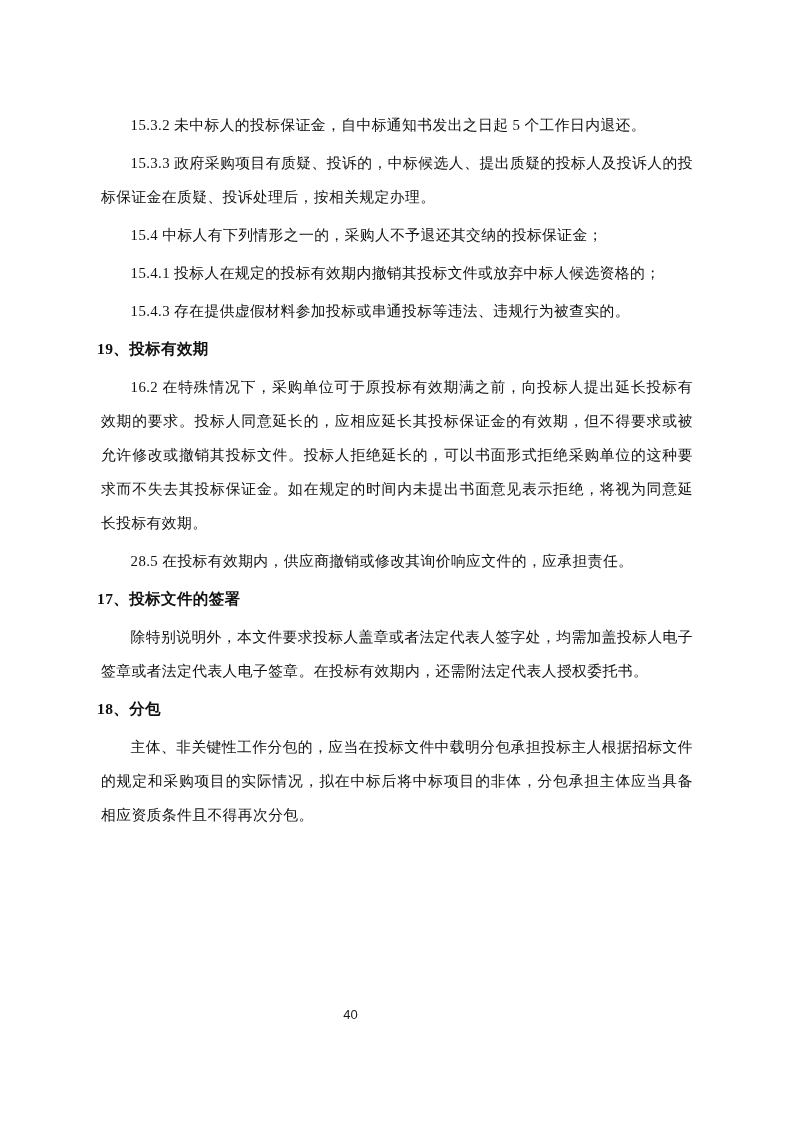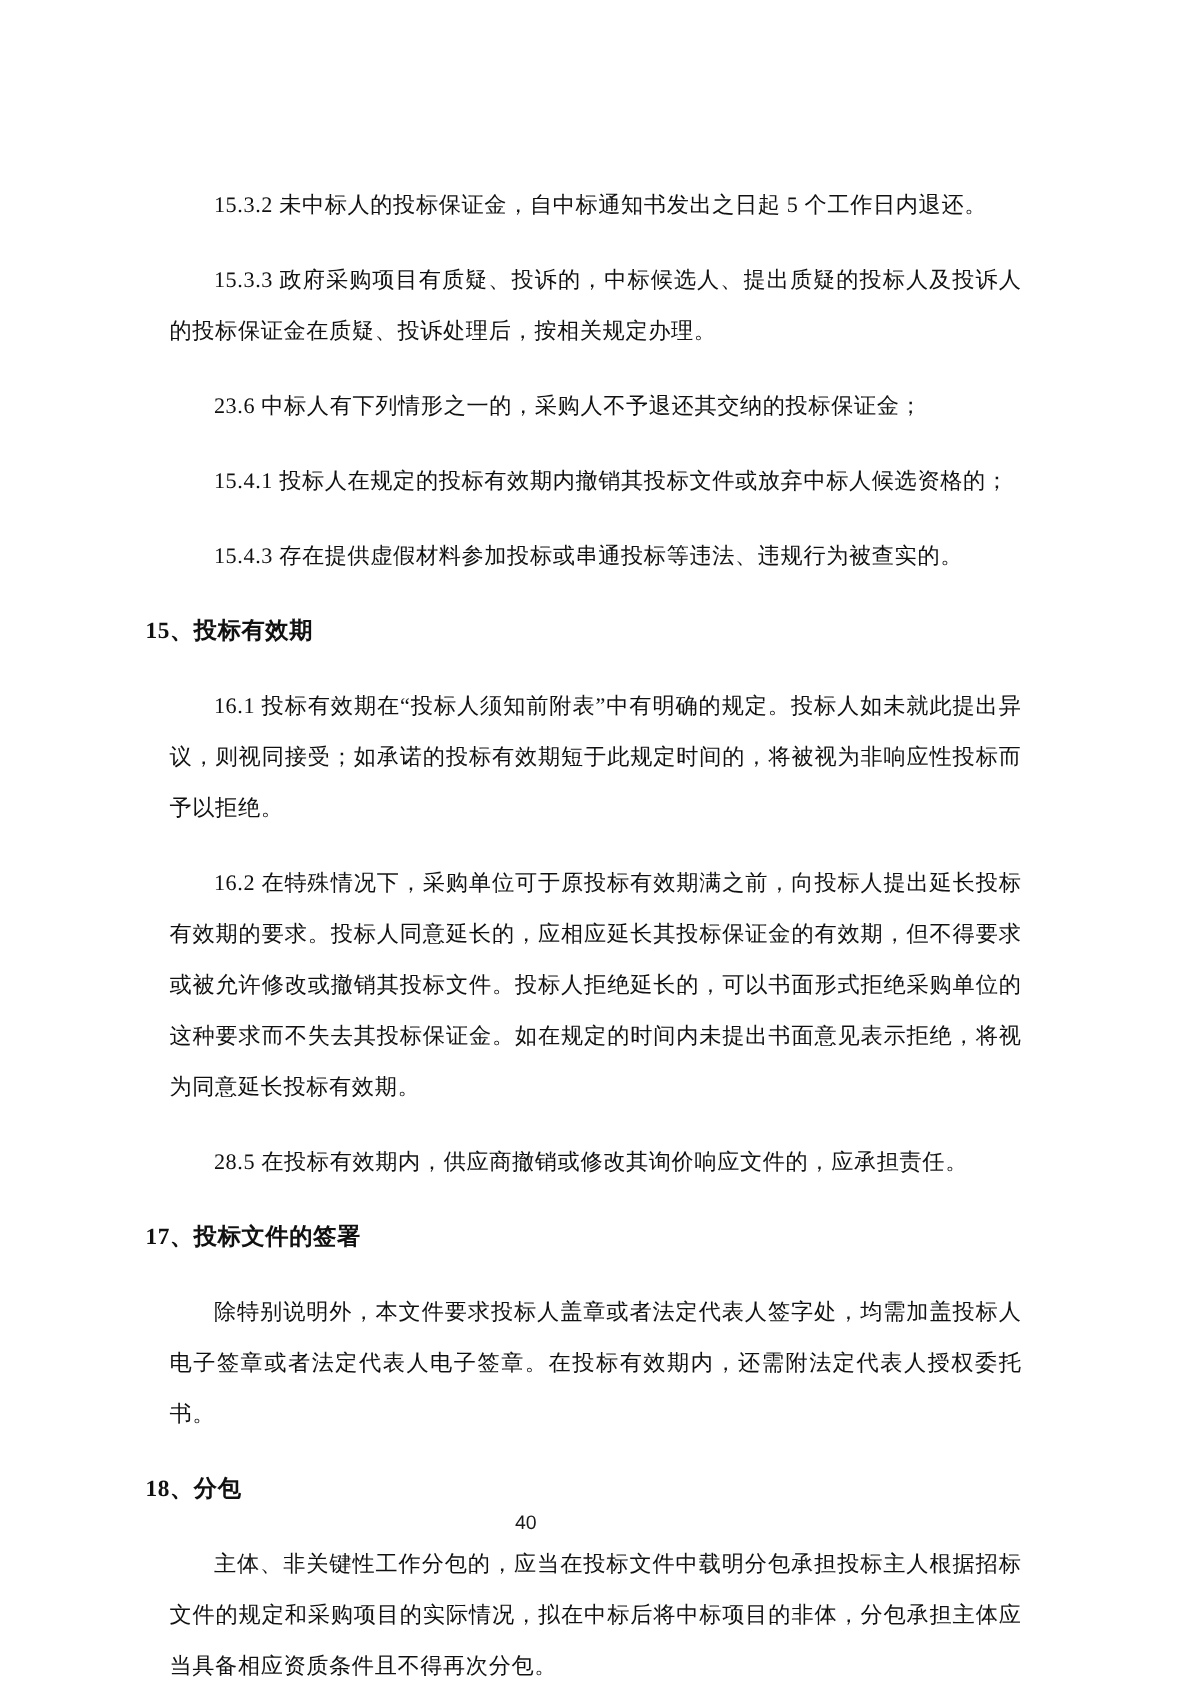--- a/index.html
+++ b/index.html
@@ -15,21 +15,21 @@
     color: #111111;
     overflow: hidden;
   }
   .doc-body {
     position: absolute;
     left: 97px;
     top: 104px;
     width: 600px;
   }
   .para {
-    margin: 16px;
+    margin: 4px;
     font-size: 14.8px;
     line-height: 34px;
     text-align: justify;
     text-indent: 2em;
     letter-spacing: 0.4px;
   }
   .heading {
     margin: 0;
     font-size: 15.5px;
     line-height: 34px;
@@ -49,25 +49,24 @@
     line-height: 18px;
     color: #1a1a1a;
   }
 </style>
 </head>
 <body>
 
 <main class="doc-body">
   <p class="para">15.3.2 未中标人的投标保证金，自中标通知书发出之日起 5 个工作日内退还。</p>
   <p class="para">15.3.3 政府采购项目有质疑、投诉的，中标候选人、提出质疑的投标人及投诉人的投标保证金在质疑、投诉处理后，按相关规定办理。</p>
-  <p class="para">23.6 中标人有下列情形之一的，采购人不予退还其交纳的投标保证金；</p>
+  <p class="para">15.4 中标人有下列情形之一的，采购人不予退还其交纳的投标保证金；</p>
   <p class="para">15.4.1 投标人在规定的投标有效期内撤销其投标文件或放弃中标人候选资格的；</p>
   <p class="para">15.4.3 存在提供虚假材料参加投标或串通投标等违法、违规行为被查实的。</p>
-  <h2 class="heading">15、投标有效期</h2>
-  <p class="para">16.1 投标有效期在“投标人须知前附表”中有明确的规定。投标人如未就此提出异议，则视同接受；如承诺的投标有效期短于此规定时间的，将被视为非响应性投标而予以拒绝。</p>
+  <h2 class="heading">19、投标有效期</h2>
   <p class="para">16.2 在特殊情况下，采购单位可于原投标有效期满之前，向投标人提出延长投标有效期的要求。投标人同意延长的，应相应延长其投标保证金的有效期，但不得要求或被允许修改或撤销其投标文件。投标人拒绝延长的，可以书面形式拒绝采购单位的这种要求而不失去其投标保证金。如在规定的时间内未提出书面意见表示拒绝，将视为同意延长投标有效期。</p>
   <p class="para">28.5 在投标有效期内，供应商撤销或修改其询价响应文件的，应承担责任。</p>
   <h2 class="heading">17、投标文件的签署</h2>
   <p class="para">除特别说明外，本文件要求投标人盖章或者法定代表人签字处，均需加盖投标人电子签章或者法定代表人电子签章。在投标有效期内，还需附法定代表人授权委托书。</p>
   <h2 class="heading">18、分包</h2>
   <p class="para">主体、非关键性工作分包的，应当在投标文件中载明分包承担投标主人根据招标文件的规定和采购项目的实际情况，拟在中标后将中标项目的非体，分包承担主体应当具备相应资质条件且不得再次分包。</p>
 </main>
 
 <div class="page-footer">40</div>
 

